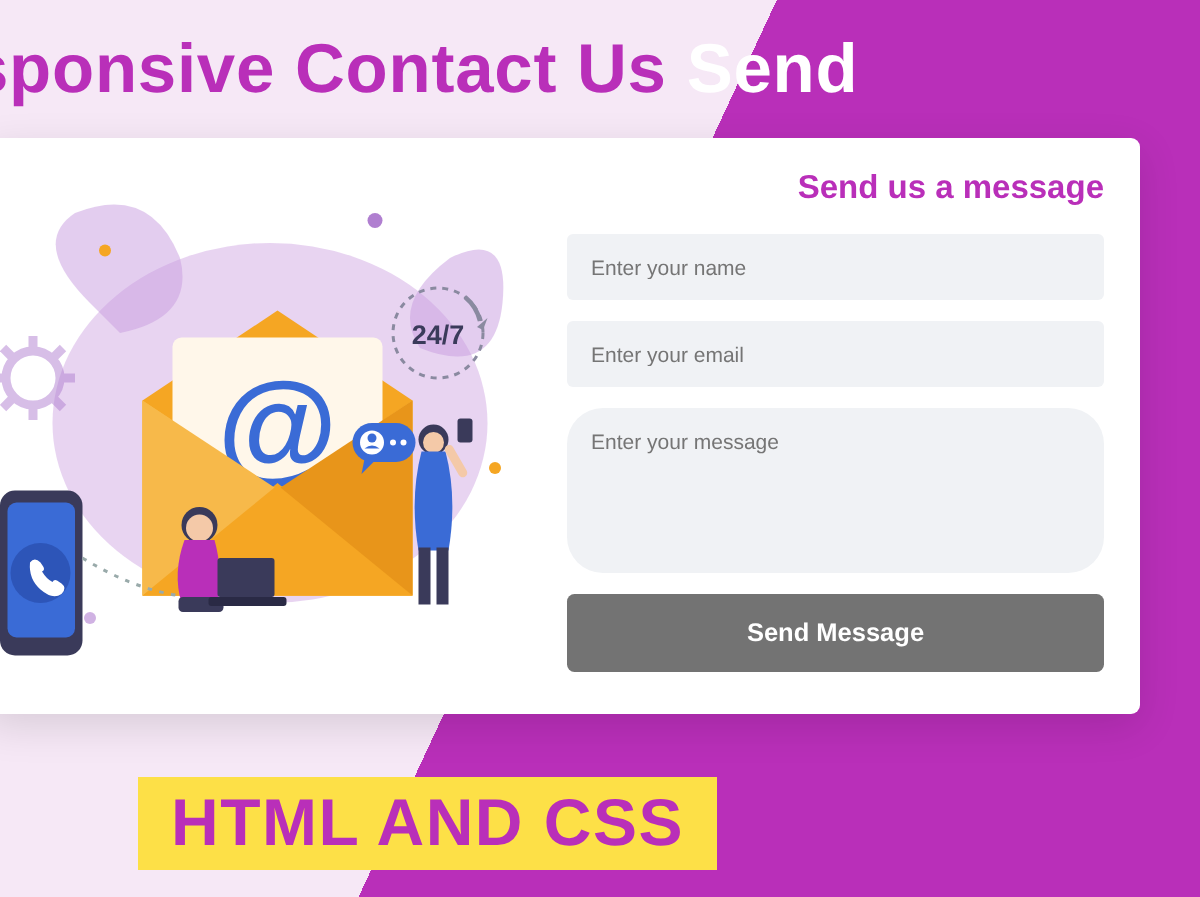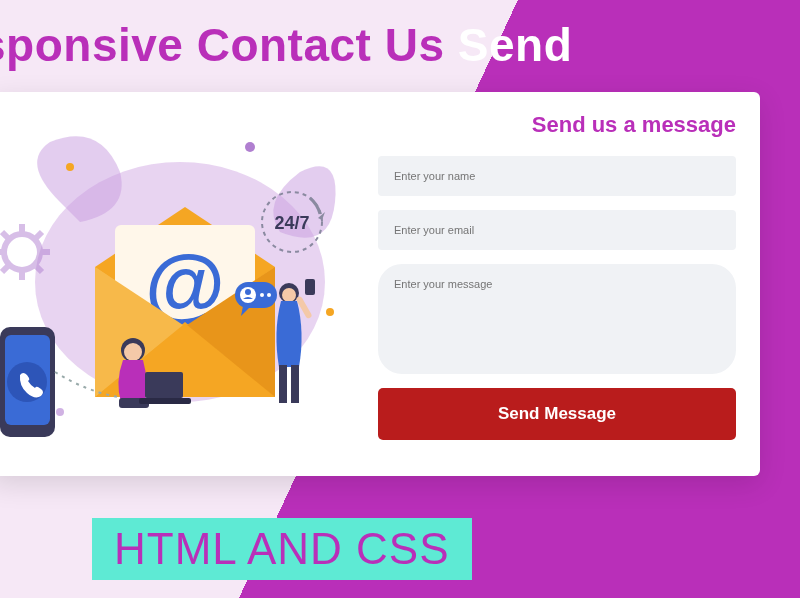--- a/index.html
+++ b/index.html
@@ -58,53 +58,53 @@
     color: #b92fb9;
     font-size: 22px;
     font-weight: 700;
     margin-bottom: 18px;
   }
   .field {
     background: #f0f2f5;
     border: none;
     border-radius: 4px;
     padding: 14px 16px;
-    font-size: 11px;
+    font-size: 14px;
     color: #6a6a7a;
     margin-bottom: 14px;
     font-family: inherit;
     width: 100%;
     outline: none;
   }
   textarea.field {
     height: 110px;
     resize: none;
     border-radius: 24px;
   }
   .submit-btn {
-    background: #b91c1c;
+    background: #737373;
     color: #ffffff;
     border: none;
     border-radius: 5px;
     padding: 16px 0;
     font-size: 17px;
     font-weight: 600;
     cursor: pointer;
     width: 100%;
     font-family: inherit;
   }
   .bottom-tag {
     position: absolute;
     bottom: 18px;
     left: 92px;
     z-index: 4;
-    background: #5eead4;
+    background: #fde047;
     color: #b92fb9;
     font-size: 44px;
-    font-weight: 400;
+    font-weight: 700;
     padding: 6px 22px;
     letter-spacing: 1px;
   }
   
   .illustration svg { width: 100%; height: 100%; }
 </style>
 </head>
 <body>
 
 <div class="bg-diagonal"></div>

